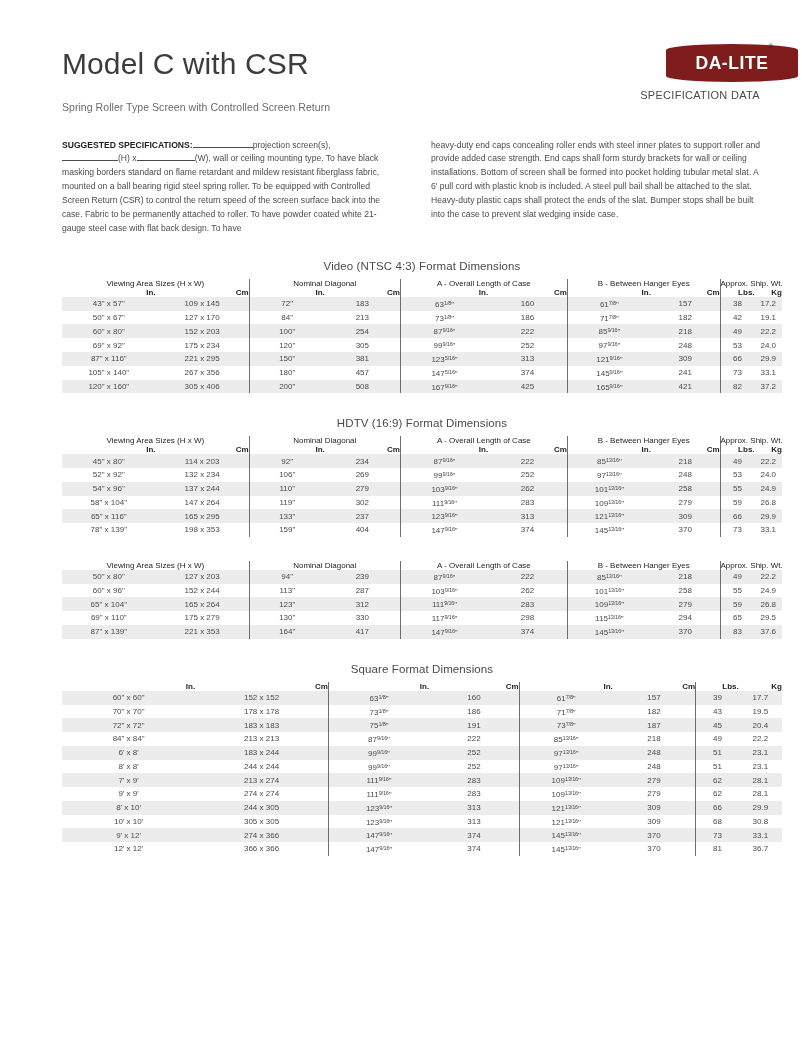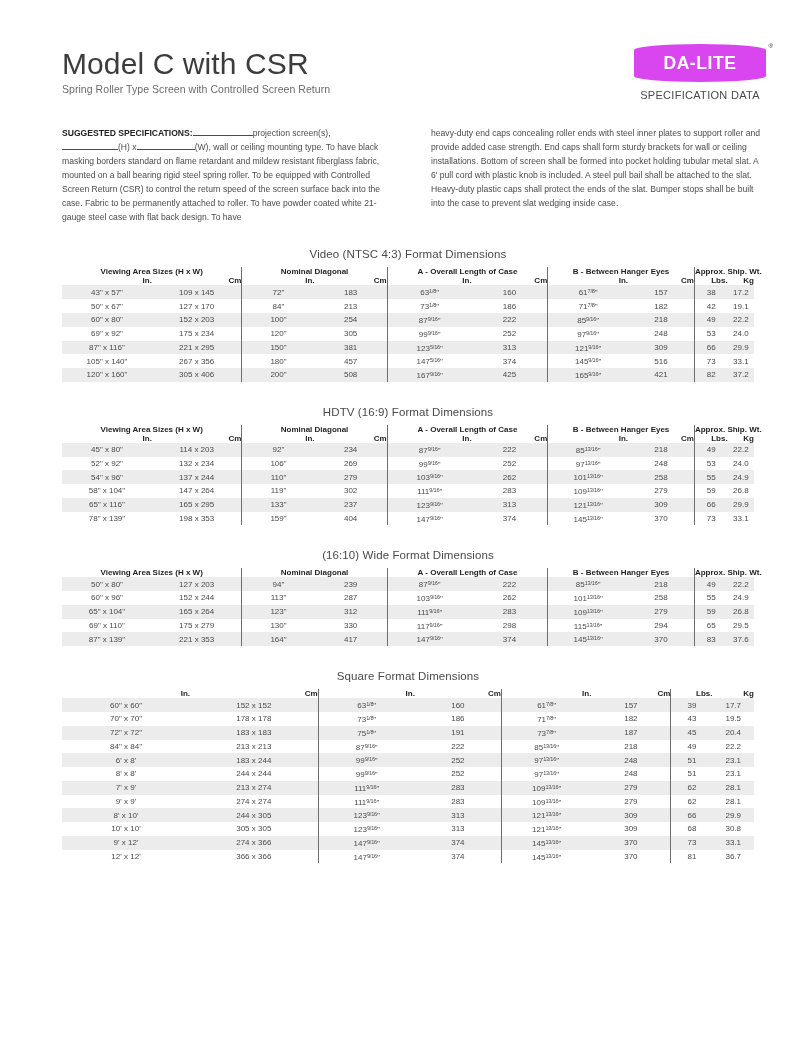--- a/index.html
+++ b/index.html
@@ -12,48 +12,48 @@
     overflow: hidden;
   }
   .page { position: relative; width: 802px; height: 1037px; padding: 0; }
 
   
   .header { display: flex; justify-content: space-between; align-items: flex-start;
             padding: 44px 36px 0 62px; }
   .title-block { padding-top: 4px; }
   .doc-title { font-size: 30px; font-weight: 300; color: #3c3c3c; letter-spacing: 0.1px;
                line-height: 1.05; margin: 0; }
-  .doc-subtitle { font-size: 10.5px; color: #6b6b6b; margin-top: 3px; letter-spacing: 0.05px; }
+  .doc-subtitle { font-size: 10.5px; color: #6b6b6b; margin-top: 21px; letter-spacing: 0.05px; }
 
   .logo-block { text-align: center; }
   .logo-mark { position: relative; width: 132px; height: 38px; margin-left: auto; }
-  .logo-shape { width: 132px; height: 38px; background: #d946ef;
-                border-radius: 50% / 16%; display: flex; align-items: center; justify-content: center; }
+  .logo-shape { width: 132px; height: 38px; background: #7f1d1d;
+                border-radius: 50% / 16%; display: flex; align-items: center; justify-content: center; margin-left: 32px; }
   .logo-text { color: #ffffff; font-size: 17.5px; font-weight: 700; letter-spacing: 0.6px;
                font-family: "Liberation Sans", sans-serif; }
   .logo-reg { position: absolute; right: -7px; top: -1px; font-size: 6px; color: #1c1c1c; }
   .spec-data { font-size: 11px; color: #4a4a4a; margin-top: 7px; letter-spacing: 0.3px; }
 
   
   .specs { display: flex; gap: 34px; padding: 26px 36px 0 62px; }
   .spec-col { width: 352px; font-size: 8.6px; line-height: 1.62; color: #4c4c4c; text-align: left; }
   .spec-col.right { width: 352px; }
   .spec-lead { font-weight: 700; color: #222; }
   .blank { display:inline-block; border-bottom: 1px solid #4c4c4c; height: 8px; }
   .blank.w1 { width: 60px; }
   .blank.w2 { width: 56px; }
   .blank.w3 { width: 58px; }
 
   
-  .table-wrap { padding: 0 48px 0 62px; margin-top: 24px; }
+  .table-wrap { padding: 0 20px 0 62px; margin-top: 24px; }
   .tbl-title { text-align: center; font-size: 11.5px; color: #4a4a4a; font-weight: 400;
                margin-bottom: 7px; letter-spacing: 0.1px; }
   table.spec { width: 100%; border-collapse: collapse; table-layout: fixed; }
   table.spec th, table.spec td { padding: 0; font-size: 8px; }
-  .grp { font-size: 7.6px; font-weight: 700; color: #1f1f1f; text-align: center;
+  .grp { font-size: 7.6px; font-weight: 400; color: #1f1f1f; text-align: center;
          padding-bottom: 2px; white-space: nowrap; }
   .sub { font-size: 7.6px; font-weight: 700; color: #1f1f1f; text-align: right;
          padding-bottom: 3px; white-space: nowrap; }
   .divL { border-left: 1px solid #6e6e6e; }
   td.cell { text-align: center; font-size: 8.1px; color: #4a4a4a; height: 13.2px;
             line-height: 13.2px; white-space: nowrap; }
   tr.odd td { background: #ececec; }
   tr.even td { background: #ffffff; }
   .frac { font-size: 5.6px; vertical-align: 0.28em; letter-spacing: -0.2px; }
 
@@ -202,21 +202,21 @@
             <td class="cell">29.9</td>
           </tr>
           <tr class="even">
             <td class="cell">105" x 140"</td>
             <td class="cell">267 x 356</td>
             <td class="cell divL">180"</td>
             <td class="cell">457</td>
             <td class="cell divL">147<span class="frac">5/16</span>"</td>
             <td class="cell">374</td>
             <td class="cell divL">145<span class="frac">9/16</span>"</td>
-            <td class="cell">516</td>
+            <td class="cell">241</td>
             <td class="cell divL">73</td>
             <td class="cell">33.1</td>
           </tr>
           <tr class="odd">
             <td class="cell">120" x 160"</td>
             <td class="cell">305 x 406</td>
             <td class="cell divL">200"</td>
             <td class="cell">508</td>
             <td class="cell divL">167<span class="frac">9/16</span>"</td>
             <td class="cell">425</td>
@@ -336,21 +336,20 @@
             <td class="cell divL">145<span class="frac">13/16</span>"</td>
             <td class="cell">370</td>
             <td class="cell divL">73</td>
             <td class="cell">33.1</td>
           </tr>
         </tbody>
     </table>
   </div>
 
   <div class="table-wrap">
-    <div class="tbl-title">(16:10) Wide Format Dimensions</div>
     <table class="spec">
       <colgroup>
           <col class="c-sz">
           <col class="c-cm">
           <col class="c-nd1">
           <col class="c-nd2">
           <col class="c-a1">
           <col class="c-a2">
           <col class="c-b1">
           <col class="c-b2">

